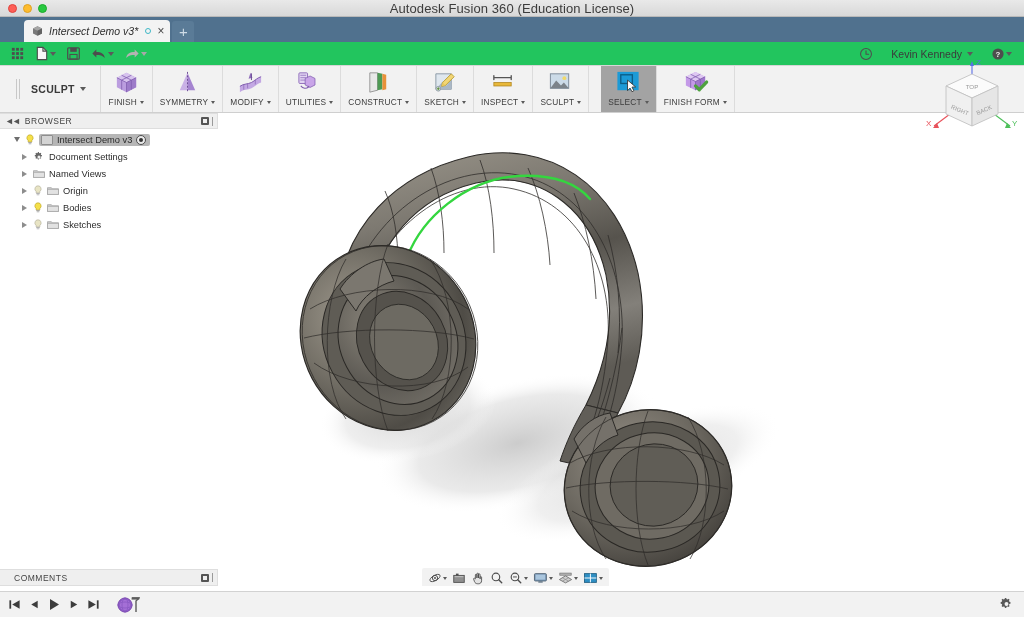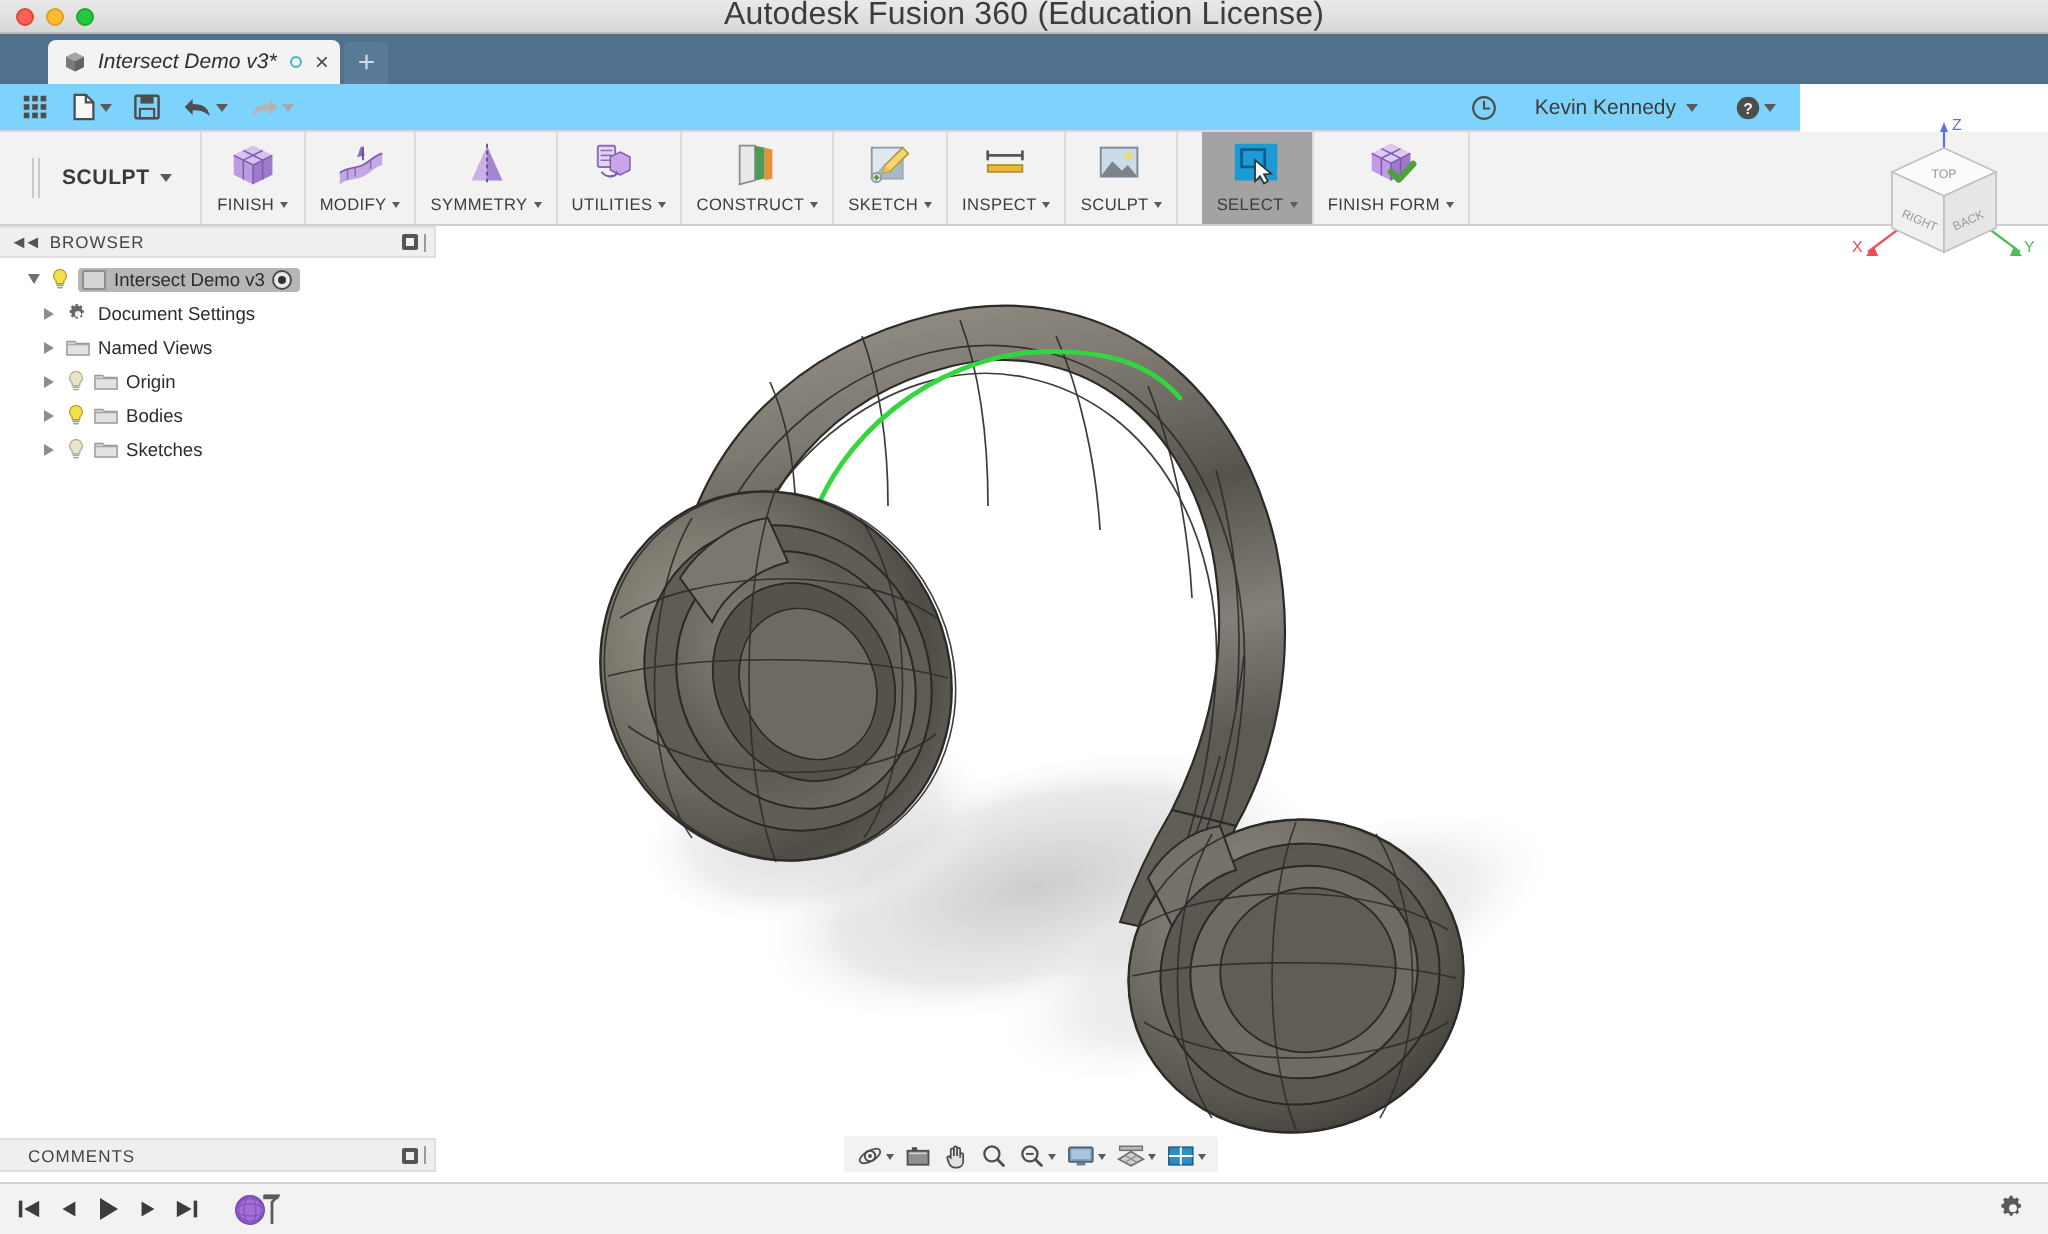--- a/index.html
+++ b/index.html
@@ -19,21 +19,21 @@
     border-bottom: 1px solid #b9b9b9;
     display: flex; align-items: center;
   }
   .traffic { display: flex; gap: 6px; padding-left: 8px; align-items: center; }
   .dot { width: 9px; height: 9px; border-radius: 50%; display: block; }
   .dot.red { background: #fe5f57; border: 0.5px solid #e0443e; }
   .dot.yellow { background: #febc2e; border: 0.5px solid #dea123; }
   .dot.green { background: #28c840; border: 0.5px solid #1aab29; }
   .win-title {
     position: absolute; left: 0; right: 0; text-align: center;
-    font-size: 16px; color: #3c3c3c; letter-spacing: 0.1px;
+    font-size: 13px; color: #3c3c3c; letter-spacing: 0.1px;
   }
 
   
   .tabstrip {
     position: absolute; top: 17px; left: 0; width: 1024px; height: 25px;
     background: #50718e;
     display: flex; align-items: flex-end;
   }
   .tab {
     margin-left: 24px; height: 22px; min-width: 126px;
@@ -55,22 +55,22 @@
   }
   .tab-new {
     width: 22px; height: 21px; margin-left: 2px;
     display: flex; align-items: center; justify-content: center;
     color: #cfdce6; font-size: 15px; font-weight: 300;
     background: #5a7b97; border-radius: 3px 3px 0 0;
   }
 
   
   .qat {
-    position: absolute; top: 42px; left: 0; width: 900px; height: 24px;
-    background: #7dd3fc; border-bottom: 1px solid #d6d6d6;
+    position: absolute; top: 42px; left: 0; width: 1024px; height: 24px;
+    background: #22c55e; border-bottom: 1px solid #d6d6d6;
     display: flex; align-items: center; text-align: center;
   }
   .qat-left { display: flex; align-items: center; gap: 2px; padding-left: 6px; }
   .qat-right {
     position: absolute; right: 8px; top: 0; height: 24px;
     display: flex; align-items: center; gap: 10px;
   }
   .qbtn {
     display: flex; align-items: center; gap: 1px;
     padding: 2px 4px; border-radius: 2px; cursor: pointer;
@@ -334,45 +334,45 @@
       </div>
       <div class="panel-label">
         <span>FINISH</span>
           <span class="caret"></span>
       </div>
     </div>
 
     <div class="panel">
       <div class="panel-icons">
         <svg class="ic" viewBox="0 0 28 28">
+          <path d="M14 4 6 22h8z" fill="#c9b1e6"></path>
+          <path d="M14 4 22 22h-8z" fill="#a584d0"></path>
+          <path d="M14 3v20" stroke="#6d4d96" stroke-width="1" stroke-dasharray="2 1.6"></path>
+        </svg>
+      </div>
+      <div class="panel-label">
+        <span>SYMMETRY</span>
+          <span class="caret"></span>
+      </div>
+    </div>
+
+    <div class="panel">
+      <div class="panel-icons">
+        <svg class="ic" viewBox="0 0 28 28">
           <path d="M3 18c4-3 8-2 12-4s6-5 10-6v6c-4 1-6 4-10 6s-8 1-12 4z" fill="#c3a8e3"></path>
           <path d="M3 18c4-3 8-2 12-4s6-5 10-6" fill="none" stroke="#7f5cae" stroke-width="1"></path>
           <path d="M14 4l2 5-4 1z" fill="#8f6cba"></path>
           <path d="M15 4.5v7" stroke="#6d4d96" stroke-width="1"></path>
           <g stroke="#8f6cba" stroke-width="0.8" fill="none">
             <path d="M7 16.5v5M11 15v5M19 11v5"></path>
           </g>
         </svg>
       </div>
       <div class="panel-label">
         <span>MODIFY</span>
-          <span class="caret"></span>
-      </div>
-    </div>
-
-    <div class="panel">
-      <div class="panel-icons">
-        <svg class="ic" viewBox="0 0 28 28">
-          <path d="M14 4 6 22h8z" fill="#c9b1e6"></path>
-          <path d="M14 4 22 22h-8z" fill="#a584d0"></path>
-          <path d="M14 3v20" stroke="#6d4d96" stroke-width="1" stroke-dasharray="2 1.6"></path>
-        </svg>
-      </div>
-      <div class="panel-label">
-        <span>SYMMETRY</span>
           <span class="caret"></span>
       </div>
     </div>
 
     <div class="panel">
       <div class="panel-icons">
         <svg class="ic" viewBox="0 0 28 28">
           <rect x="3" y="4" width="9" height="11" rx="1" fill="#e2d5f2" stroke="#8f6cba" stroke-width="1"></rect>
           <path d="M4.5 6.5h6M4.5 9h6M4.5 11.5h6" stroke="#8f6cba" stroke-width="0.8"></path>
           <path d="M16 5 22 8v8l-6 3-6-3V8z" fill="#c9a5e8" stroke="#7f5cae" stroke-width="0.9" transform="translate(1,3) scale(0.85)"></path>

